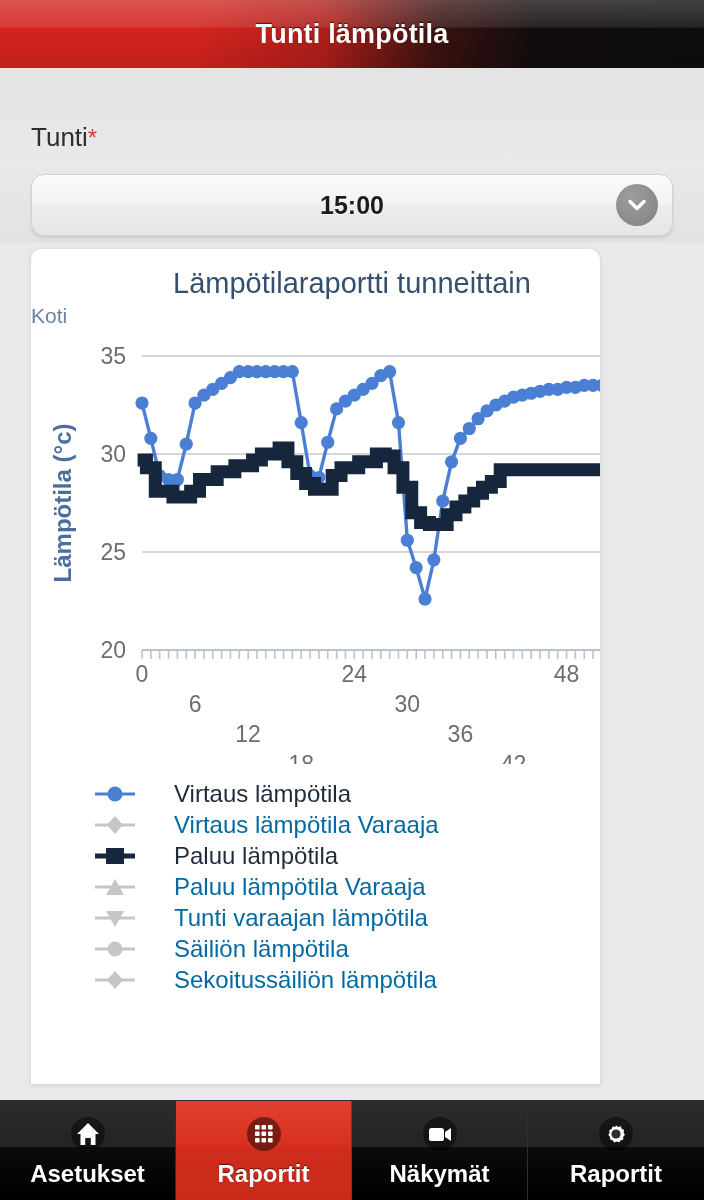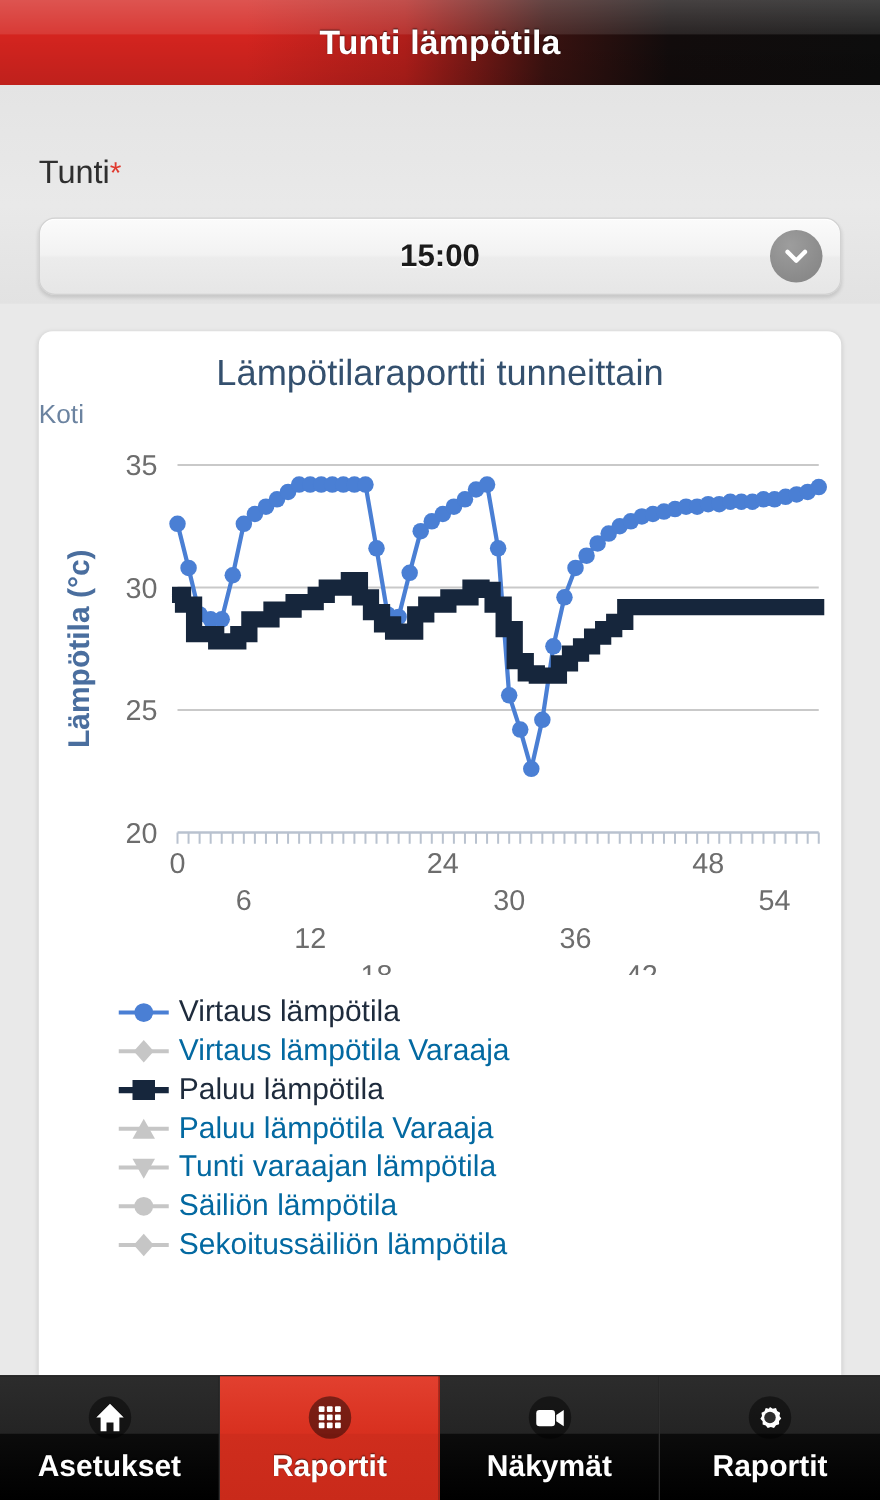--- a/index.html
+++ b/index.html
@@ -52,22 +52,22 @@
   .select-arrow {
     position: absolute; right: 14px; top: 50%; transform: translateY(-50%);
     width: 42px; height: 42px; border-radius: 50%;
     background: radial-gradient(circle at 38% 30%, #9d9d9d, #8a8a8a 70%, #848484 100%);
     display: flex; align-items: center; justify-content: center;
   }
   .select-arrow svg { display: block; }
 
   
   .card {
-    position: absolute; left: 31px; top: 265px;
-    width: 642px; height: 835px;
+    position: absolute; left: 31px; top: 249px;
+    width: 569px; height: 835px;
     background: #ffffff;
     border-radius: 11px 11px 0 0;
     box-shadow: 0 1px 4px rgba(0,0,0,0.13);
     overflow: hidden;
   }
   .chart-title {
     position: absolute; left: 0; top: 18px; width: 642px;
     text-align: center; font-size: 29px; color: #34506e; font-weight: normal;
   }
   .chart-subtitle {
@@ -87,21 +87,21 @@
   }
   .xtick-text {
     font-size: 23px; fill: #6d6d6d; font-family: "Liberation Sans", sans-serif;
   }
 
   
   .legend {
     position: absolute; left: 62px; top: 530px; width: 560px;
   }
   .legend-row {
-    display: flex; align-items: center; height: 30px; margin-bottom: 1px;
+    display: flex; align-items: center; height: 30px; margin-bottom: 1px; gap: 31px;
   }
   .legend-marker { width: 44px; height: 26px; flex: 0 0 44px; }
   .legend-label {
     font-size: 24px; margin-left: 6px; white-space: nowrap;
   }
   .legend-row.active .legend-label { color: #1e2b3c; }
   .legend-row.inactive .legend-label { color: #0369a1; }
 
   
   .tabbar {

